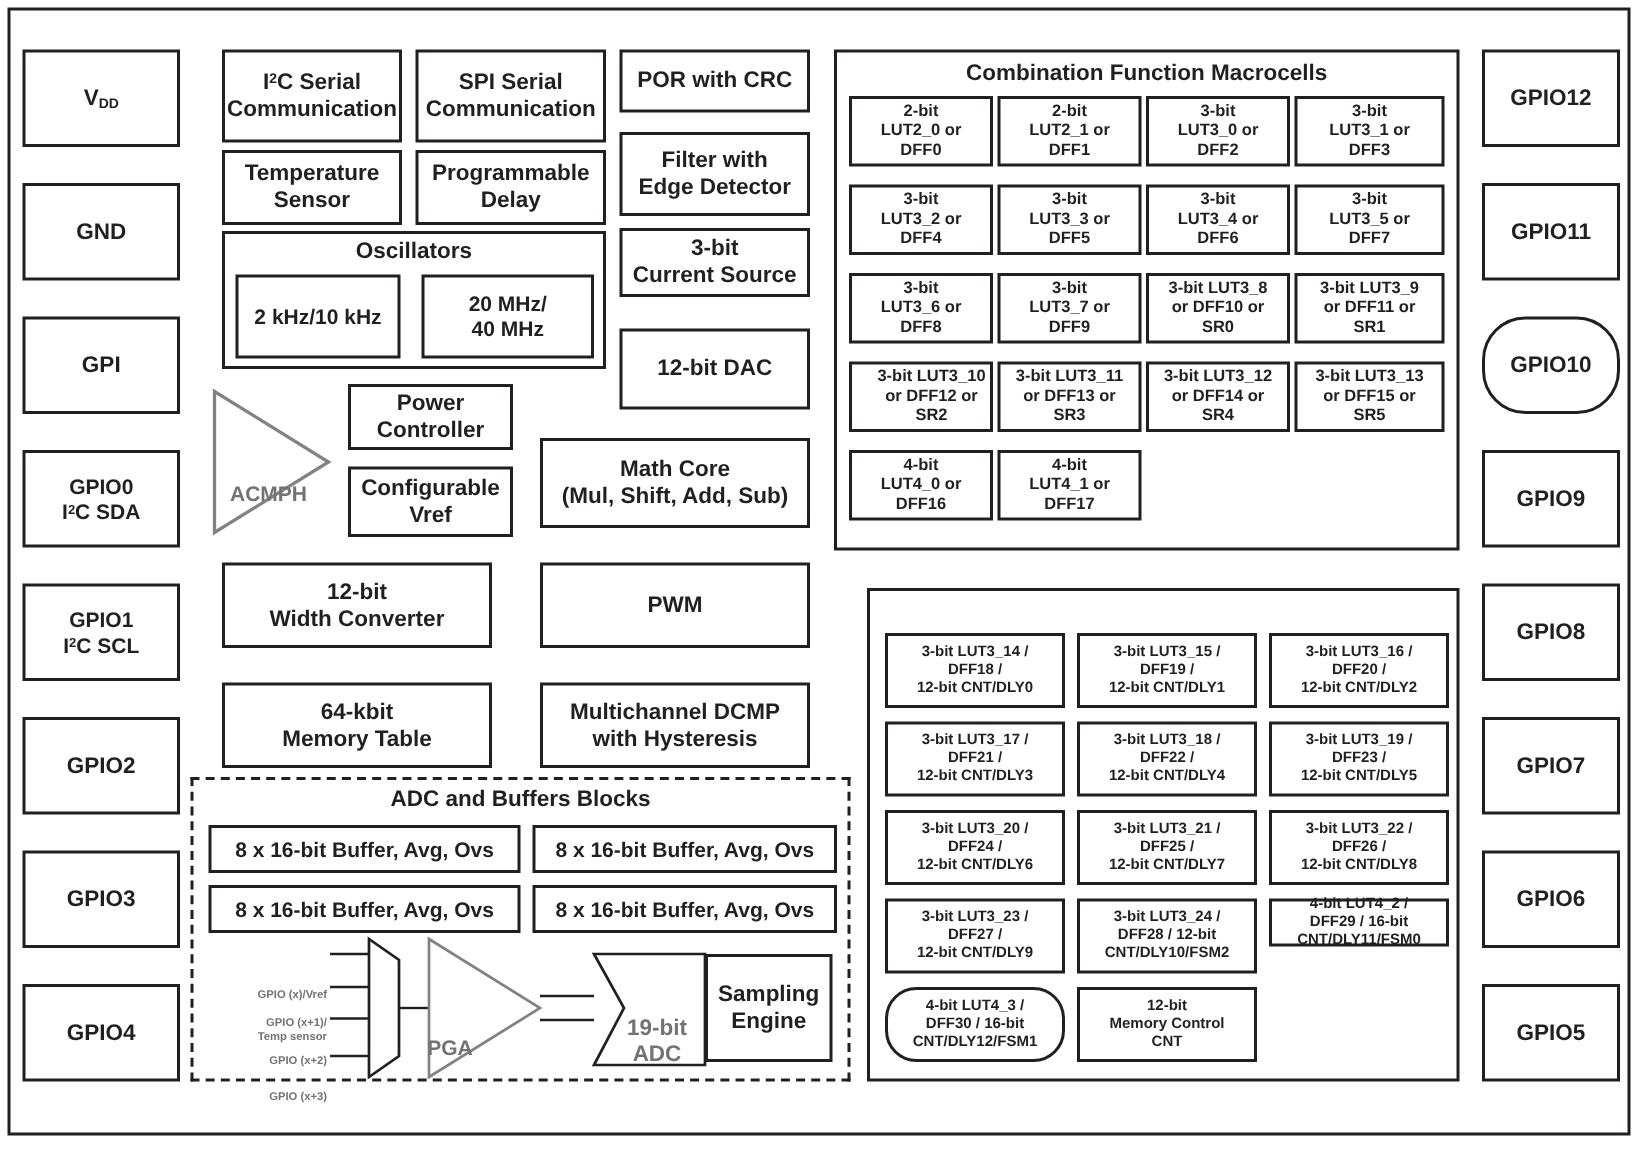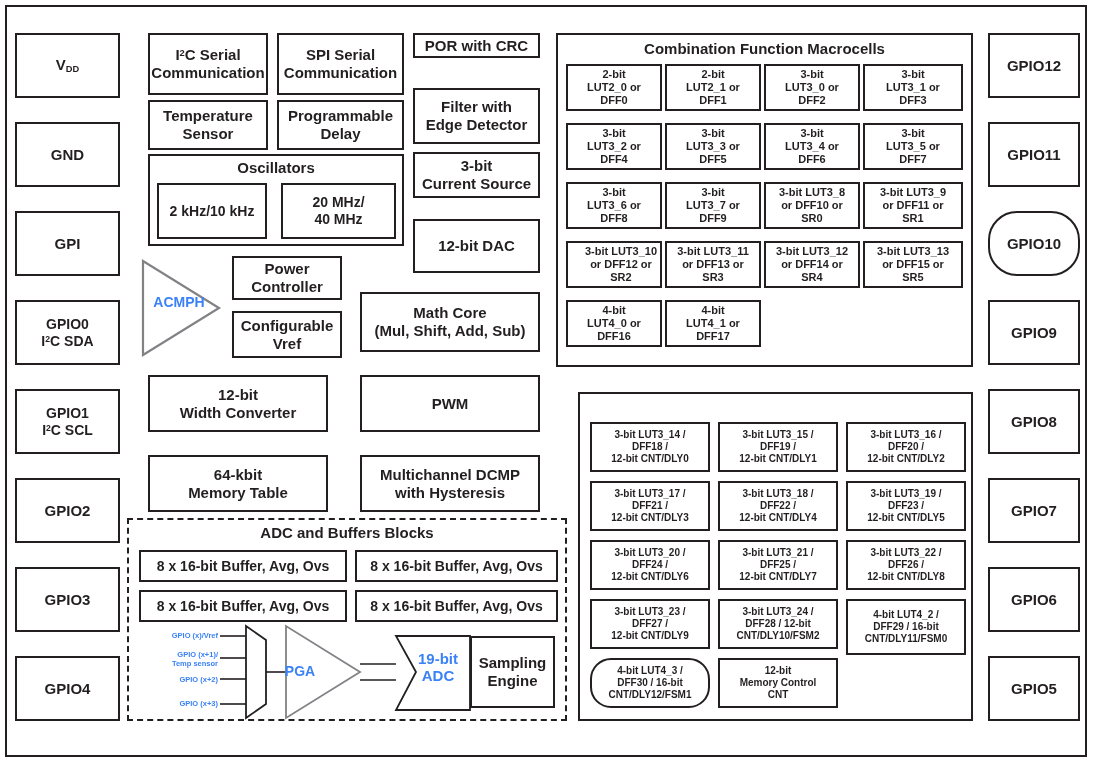--- a/index.html
+++ b/index.html
@@ -58,24 +58,25 @@
   .f11{font-size:11px;}
   .f10{font-size:10px;}
   .f75{font-size:7.5px;}
   .inner{white-space:pre-line;}
   sub{font-size:.62em; vertical-align:-0.22em;}
   sup{font-size:.62em; vertical-align:0.42em;}
   
   .shape{position:absolute;}
   .lbl{
     position:absolute;
-    color:#3b82f6;
+    color:#737373;
     font-weight:bold;
     white-space:pre-line;
     line-height:1.15;
+    margin-top:27px;
   }
 </style>
 </head>
 <body>
 
 <div id="stage">
 
   <div class="chipborder"></div>
 
   <div class="blk f15" style="left:15px;  top:33px;  width:105px; height:65px;">
@@ -128,21 +129,21 @@
     <span>GPIO5</span>
   </div>
 
   <div class="blk f15 inner" style="left:148px; top:33px; width:120px; height:62px;">
     <span>I<sup>2</sup>C Serial<br>Communication</span>
   </div>
   <div class="blk f15 inner" style="left:277px; top:33px; width:127px; height:62px;">
     <span>SPI Serial
 Communication</span>
   </div>
-  <div class="blk f15 inner" style="left:413px; top:33px; width:127px; height:25px;">
+  <div class="blk f15 inner" style="left:413px; top:33px; width:127px; height:42px;">
     <span>POR with CRC</span>
   </div>
 
   <div class="blk f15 inner" style="left:148px; top:100px; width:120px; height:50px;">
     <span>Temperature
 Sensor</span>
   </div>
   <div class="blk f15 inner" style="left:277px; top:100px; width:127px; height:50px;">
     <span>Programmable
 Delay</span>
@@ -301,21 +302,21 @@
   <div class="blk f10 inner" style="left:846px; top:540px; width:120px; height:50px;"><span>3-bit LUT3_22 /
 DFF26 /
 12-bit CNT/DLY8</span></div>
 
   <div class="blk f10 inner" style="left:590px; top:599px; width:120px; height:50px;"><span>3-bit LUT3_23 /
 DFF27 /
 12-bit CNT/DLY9</span></div>
   <div class="blk f10 inner" style="left:718px; top:599px; width:120px; height:50px;"><span>3-bit LUT3_24 /
 DFF28 / 12-bit
 CNT/DLY10/FSM2</span></div>
-  <div class="blk f10 inner" style="left:846px; top:599px; width:120px; height:56px;"><span>4-bit LUT4_2 /
+  <div class="blk f10 inner" style="left:846px; top:599px; width:120px; height:32px;"><span>4-bit LUT4_2 /
 DFF29 / 16-bit
 CNT/DLY11/FSM0</span></div>
 
   <div class="blk f10 inner" style="left:590px; top:658px; width:120px; height:50px;border-radius:21px;"><span>4-bit LUT4_3 /
 DFF30 / 16-bit
 CNT/DLY12/FSM1</span></div>
   <div class="blk f10 inner" style="left:718px; top:658px; width:120px; height:50px;"><span>12-bit
 Memory Control
 CNT</span></div>
 

